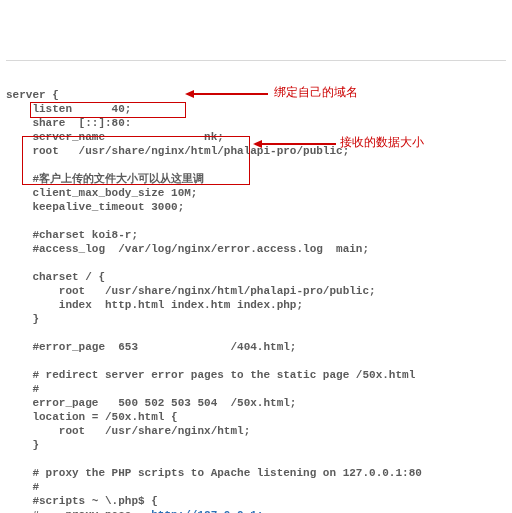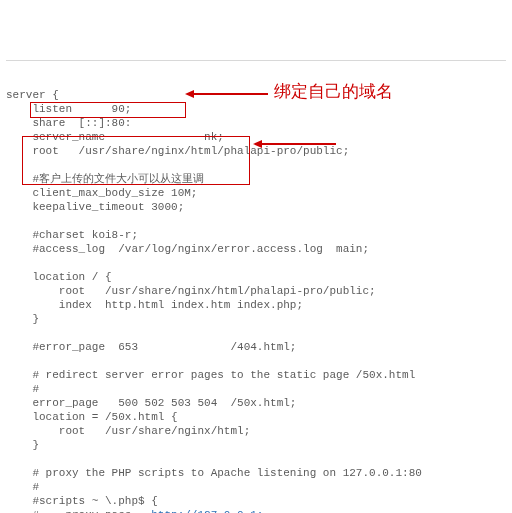--- a/index.html
+++ b/index.html
@@ -11,21 +11,21 @@
     line-height: 14px;
     white-space: pre;
     color: #333;
     width: 512px;
     box-sizing: border-box;
     position: relative;
   }
   .code-area {
     position: relative;
   }
-  .g { color:#5b5b5b; } 
+  .g { color:#5b5b5b;font-weight:bold; } 
   .link { color:#2b6fb5; text-decoration: underline; }
 
   
   .box {
     position: absolute;
     border: 1.5px solid #cc0000;
     pointer-events: none;
   }
   
   .arrow-line {
@@ -38,52 +38,52 @@
     width: 0; height: 0;
     border-top: 4px solid transparent;
     border-bottom: 4px solid transparent;
   }
   .arrow-head.left { border-right: 9px solid #cc0000; }
 
   .note {
     position: absolute;
     color: #cc0000;
     font-family: "Microsoft YaHei","SimSun",sans-serif;
-    font-size: 17px;
+    font-size: 12px;
     white-space: nowrap;
   }
 
   
   .hr {
     position: absolute;
     top: 0; left: 0; right: 0;
     border-top: 1px solid #d8d8d8;
   }
 </style>
 </head>
 <body>
 
 
 
 <div class="code-area">
 <div class="hr"></div>
 <span class="g">server {</span>
-<span class="g">    listen      90;</span>
+<span class="g">    listen      40;</span>
 <span class="g">    share  [::]:80:</span>
 <span class="g"><span>    server_name  </span>             <span>nk;</span></span>
 <span class="g">    root   /usr/share/nginx/html/phalapi-pro/public;</span>
 <span class="g"></span>
 <span class="g">    #客户上传的文件大小可以从这里调</span>
 <span class="g">    client_max_body_size 10M;</span>
 <span class="g">    keepalive_timeout 3000;</span>
 <span class="g"></span>
 <span class="g">    #charset koi8-r;</span>
 <span class="g">    #access_log  /var/log/nginx/error.access.log  main;</span>
 <span class="g"></span>
-<span class="g">    location / {</span>
+<span class="g">    charset / {</span>
 <span class="g">        root   /usr/share/nginx/html/phalapi-pro/public;</span>
 <span class="g">        index  http.html index.htm index.php;</span>
 <span class="g">    }</span>
 <span class="g"></span>
 <span class="g">    #error_page  653              /404.html;</span>
 <span class="g"></span>
 <span class="g">    # redirect server error pages to the static page /50x.html</span>
 <span class="g">    #</span>
 <span class="g">    error_page   500 502 503 504  /50x.html;</span>
 <span class="g">    location = /50x.html {</span>
@@ -112,20 +112,21 @@
 
 
 
 <div class="arrow-line" style="left:188px; top:33px; width:74px;"></div>
 <div class="arrow-head left" style="left:179px; top:30px;"></div>
 <div class="note" style="left:268px; top:25px;">绑定自己的域名</div>
 
 
 <div class="arrow-line" style="left:256px; top:83px; width:74px;"></div>
 <div class="arrow-head left" style="left:247px; top:80px;"></div>
+<div class="note" style="left:334px; top:75px;">接收的数据大小</div>
 
 
 
 
 
 </div>
 
 
 
 

